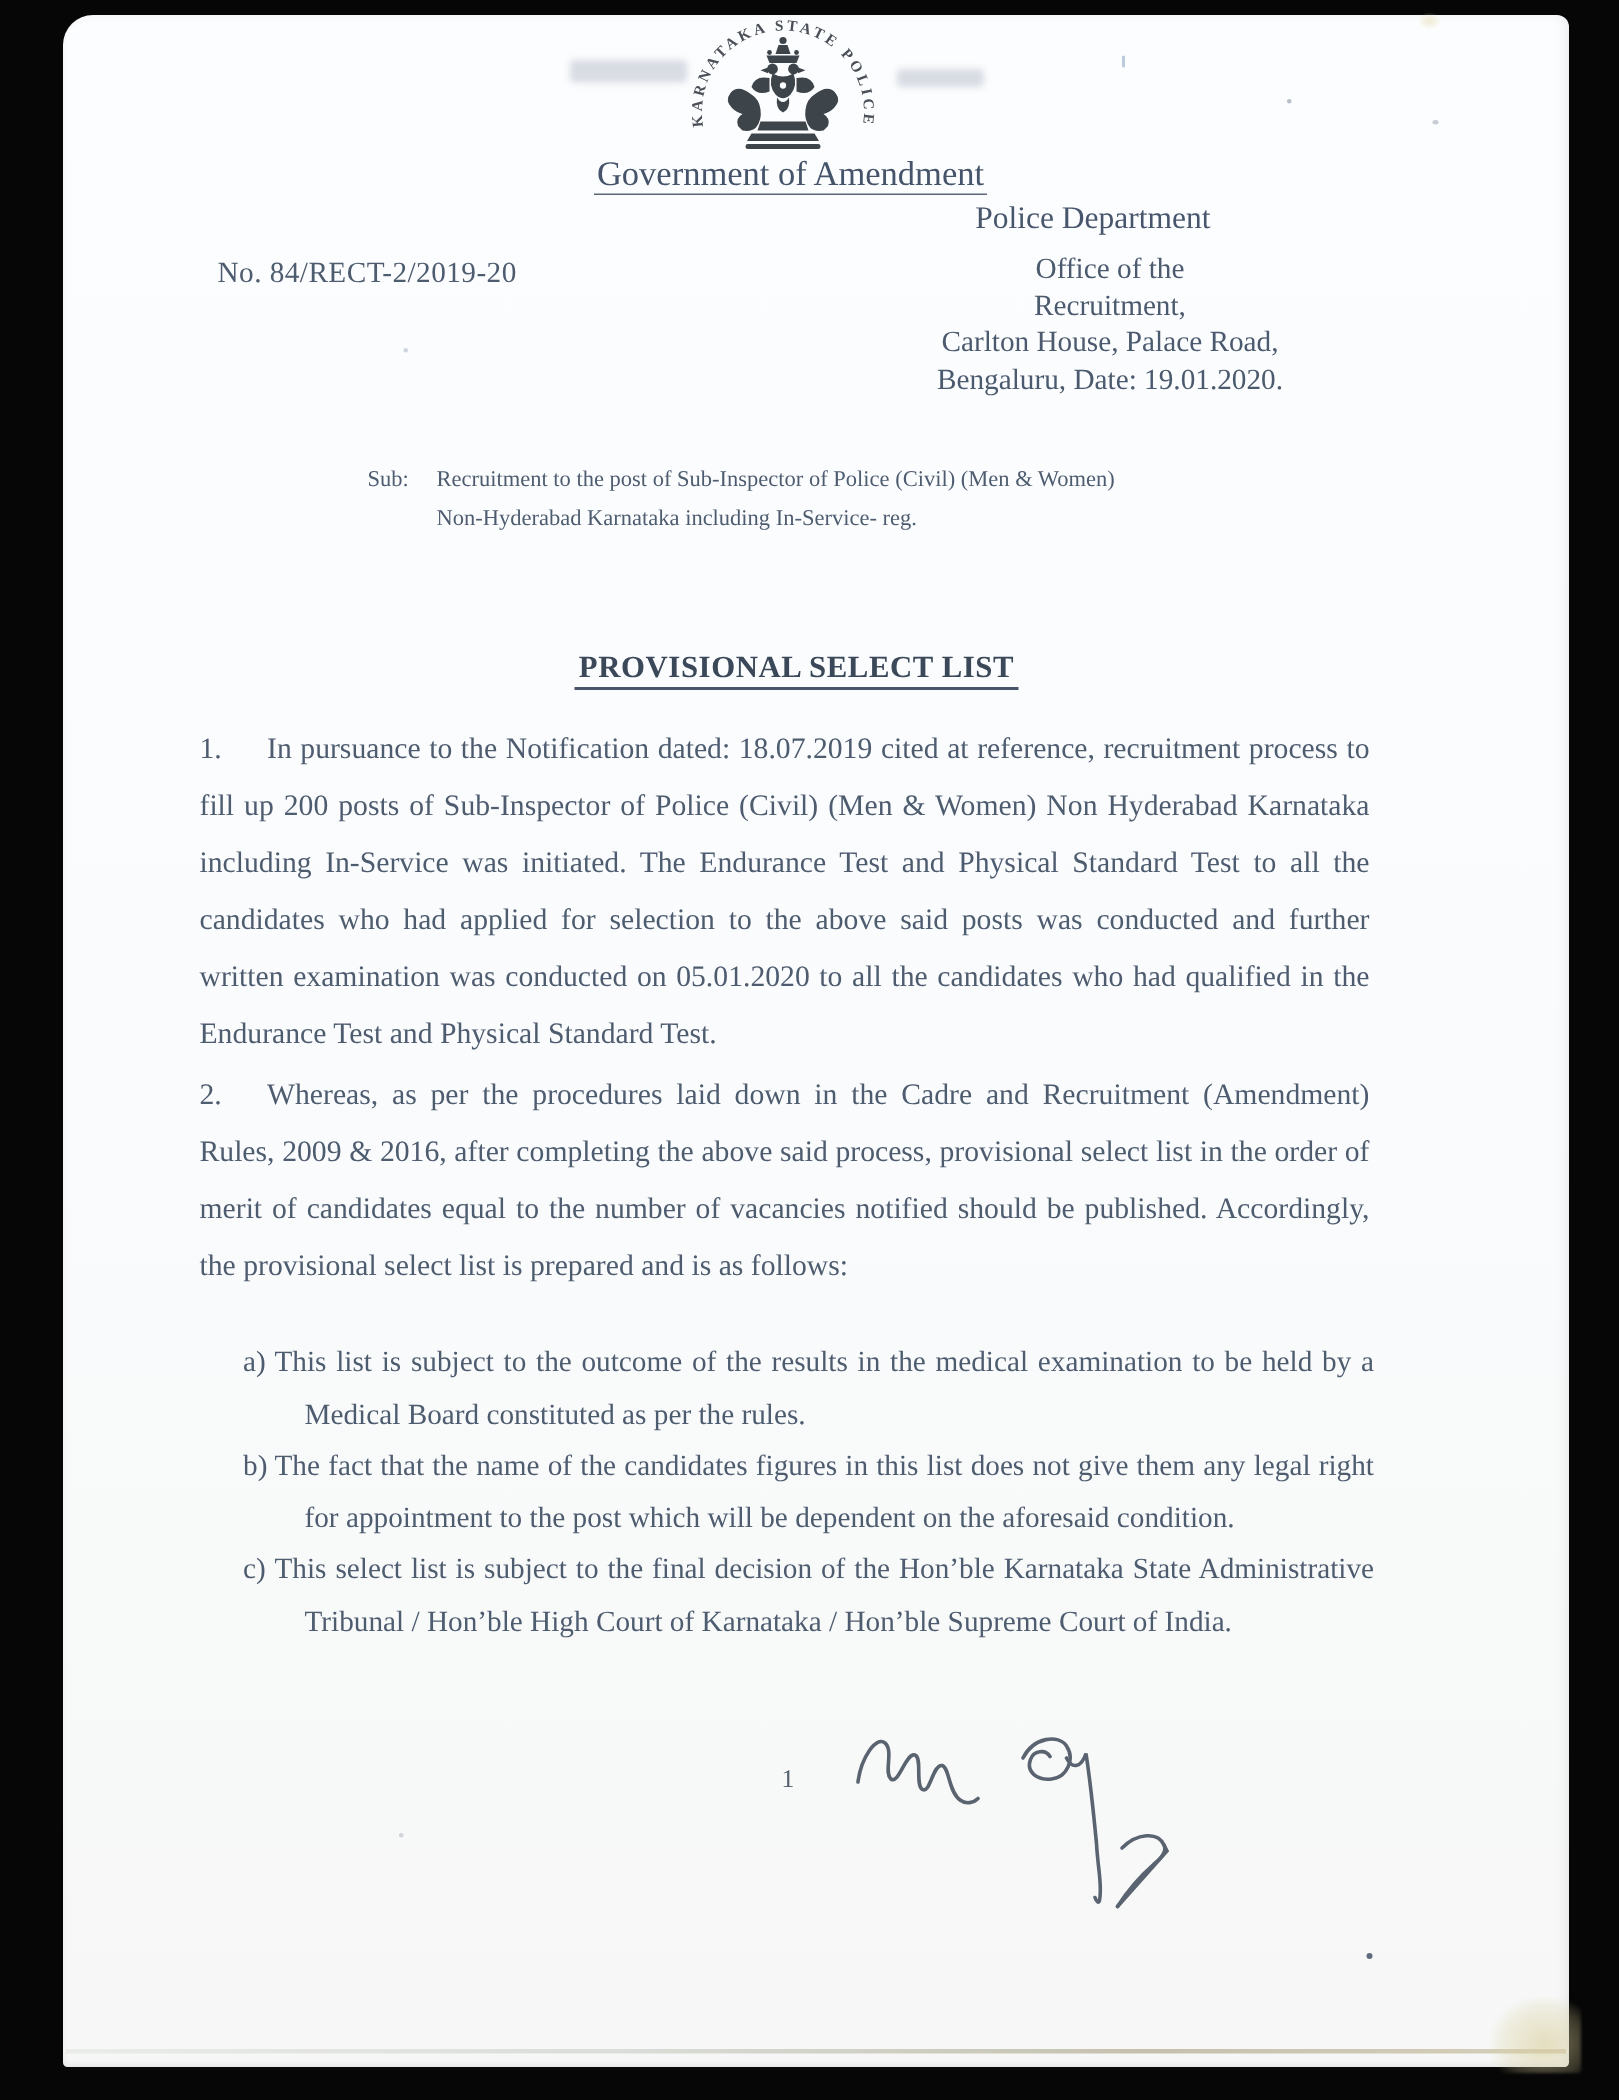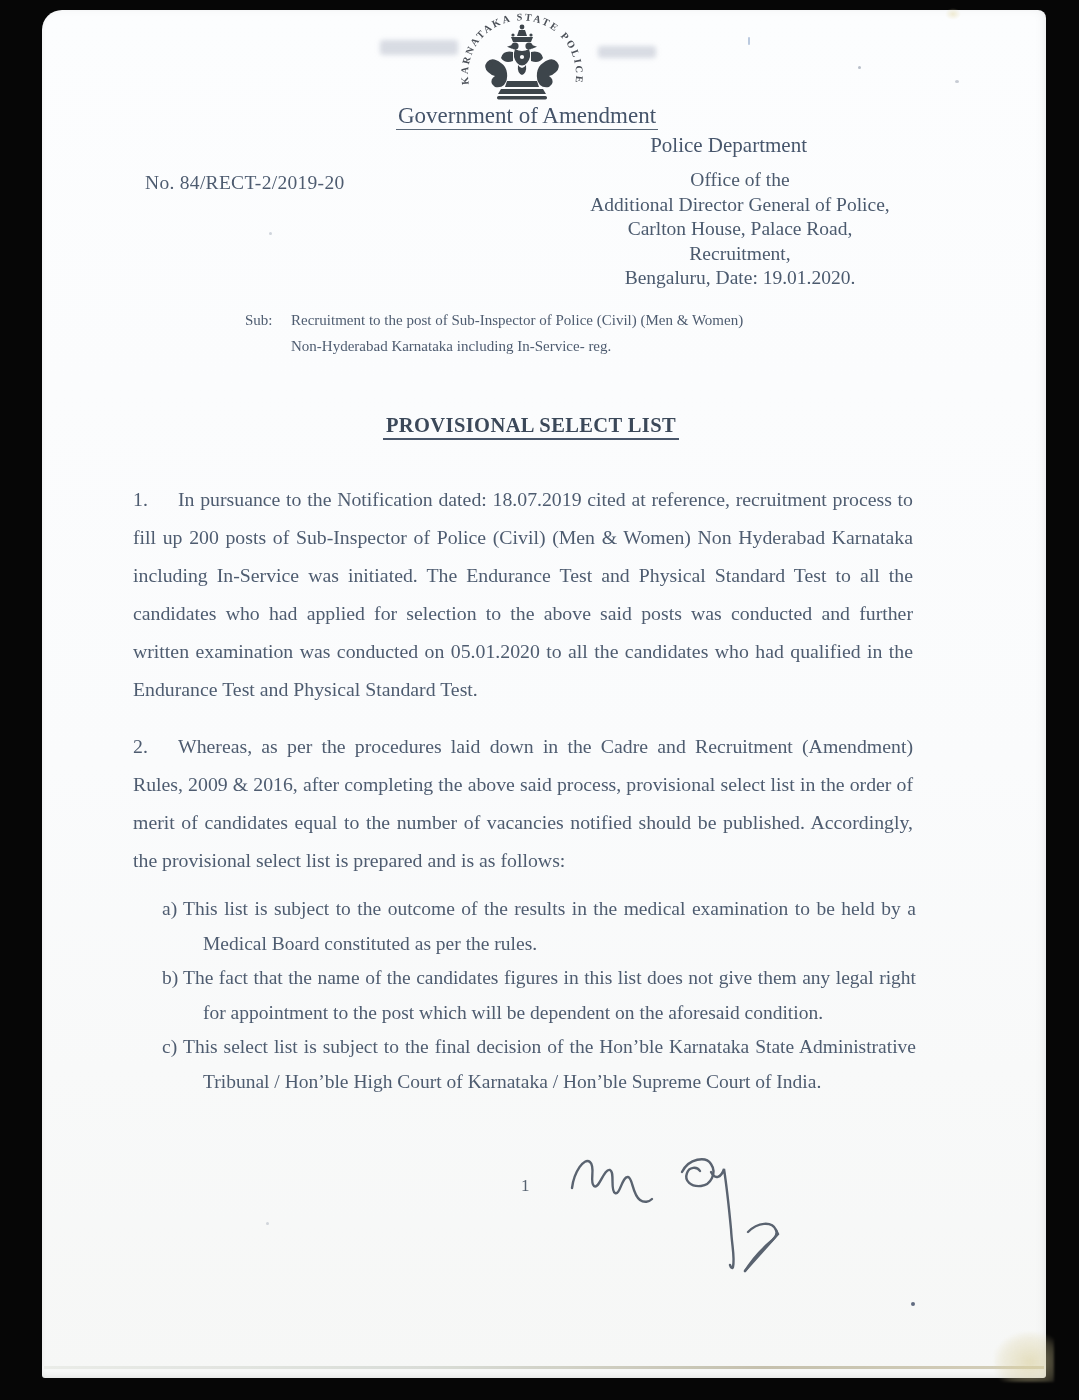--- a/index.html
+++ b/index.html
@@ -35,33 +35,33 @@
     position:absolute;left:448px;top:158px;width:500px;text-align:center;
     font-size:19.5px;line-height:24.5px;color:#4b5a6e;
   }
   
   .subref{position:absolute;left:203px;font-size:15px;line-height:26px;}
   .subref .lbl{position:absolute;left:0;top:0;}
   .subref .txt{display:block;margin-left:46px;width:672px;}
   .sub{top:297px;}
   .ref{top:361px;}
   
-  .title{position:absolute;left:0;top:404px;width:978px;text-align:center;}
+  .title{position:absolute;left:0;top:424px;width:978px;text-align:center;}
   .title span{
     font-size:20.5px;font-weight:bold;letter-spacing:.4px;color:#3b4859;
     border-bottom:2.2px solid #49566a;padding:0 3px 2px 3px;
   }
   
   .para{
     position:absolute;left:91px;width:780px;font-size:19.8px;line-height:38px;
     text-align:justify;color:#4e5c70;
   }
   .para .pnum{display:inline-block;width:45px;}
   .p1{top:470px;}
-  .p2{top:701px;margin-top:16px;}
+  .p2{top:701px;}
   
   .clist{position:absolute;left:161px;top:882px;width:713px;font-size:19.5px;line-height:34.5px;color:#4e5c70;}
   .item{text-align:justify;text-indent:-41px;}
   .item .marker{display:inline-block;width:15px;margin-right:6px;text-indent:0;}
   
   .pageno{position:absolute;left:479px;top:1166px;font-size:17px;color:#55616f;}
   .sig{position:absolute;left:510px;top:1120px;width:250px;height:175px;}
   
   .edge-line{
     position:absolute;left:2px;right:2px;top:1356px;height:3px;opacity:.9;
@@ -132,23 +132,22 @@
 
     <div class="gov">
       <span>Government of Amendment</span>
     </div>
     <div class="dept">Police Department</div>
 
     <div class="refno">No. 84/RECT-2/2019-20</div>
 
     <div class="office">
       <div>Office of the</div>
-      <div>Additional Director General of Police,</div>
+      <div>Recruitment,</div>
       <div>Carlton House, Palace Road,</div>
-      <div>Recruitment,</div>
       <div>Bengaluru, Date: 19.01.2020.</div>
     </div>
 
     <div class="subref sub">
       <span class="lbl">Sub:</span>
       <span class="txt"><span>Recruitment to the post of Sub-Inspector of Police (Civil) (Men &amp; Women)</span><br><span>Non-Hyderabad Karnataka  including In-Service- reg.</span></span>
     </div>
 
 
     <div class="title">

